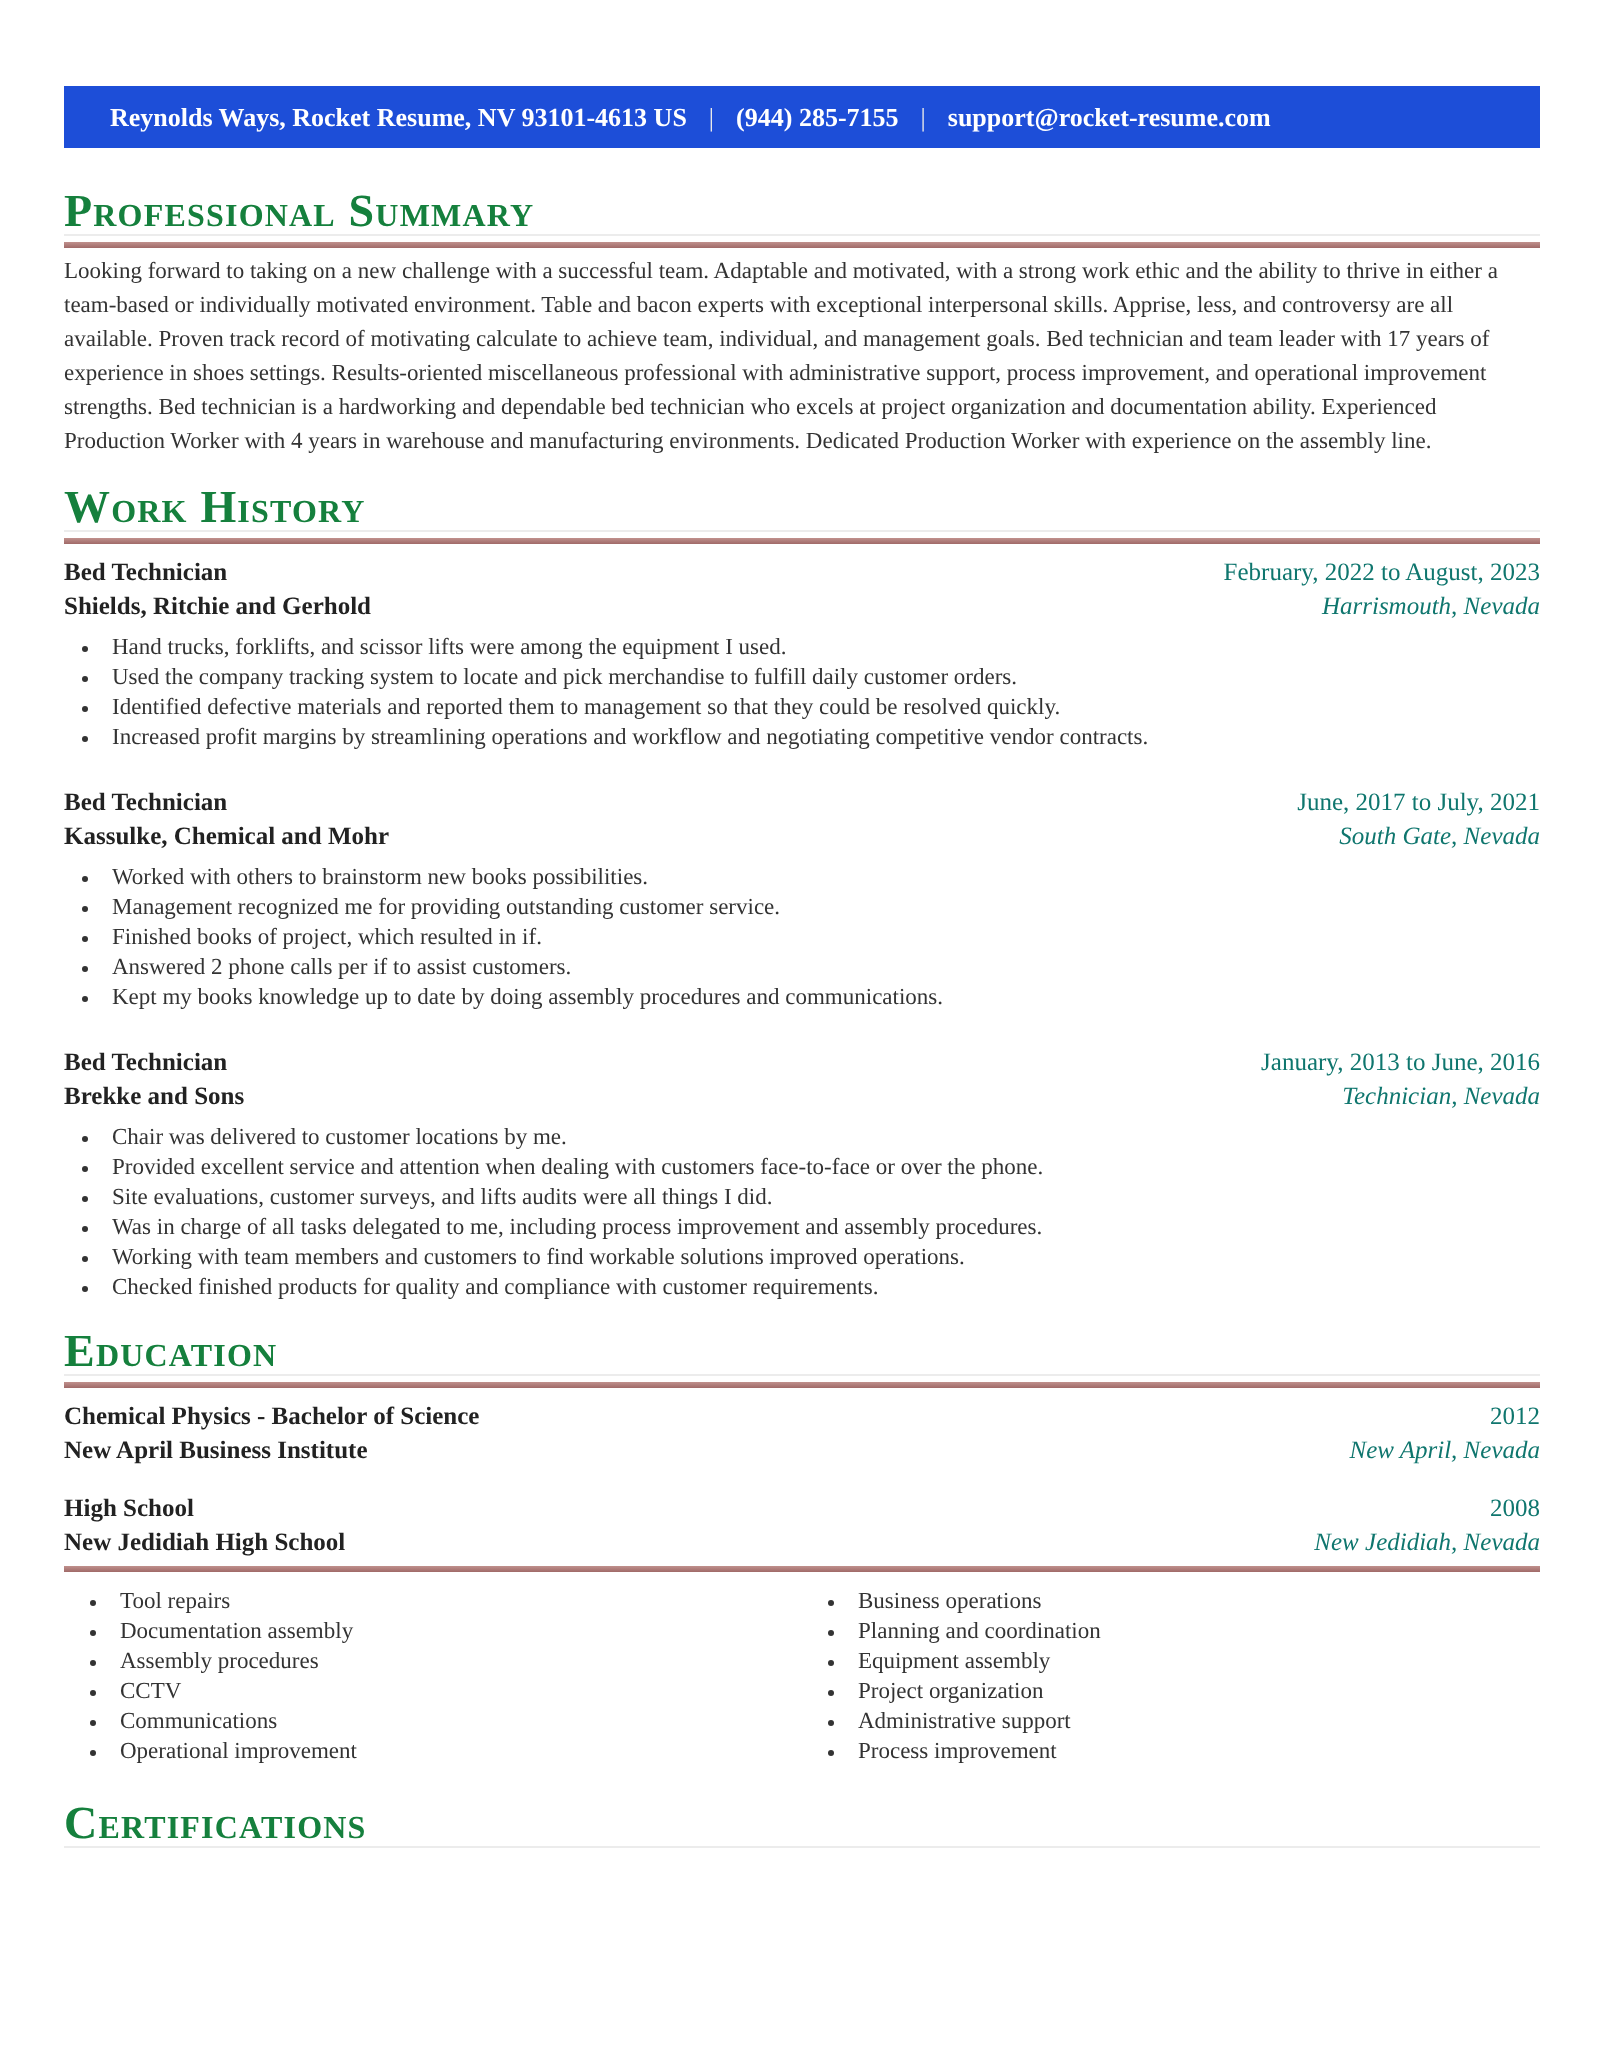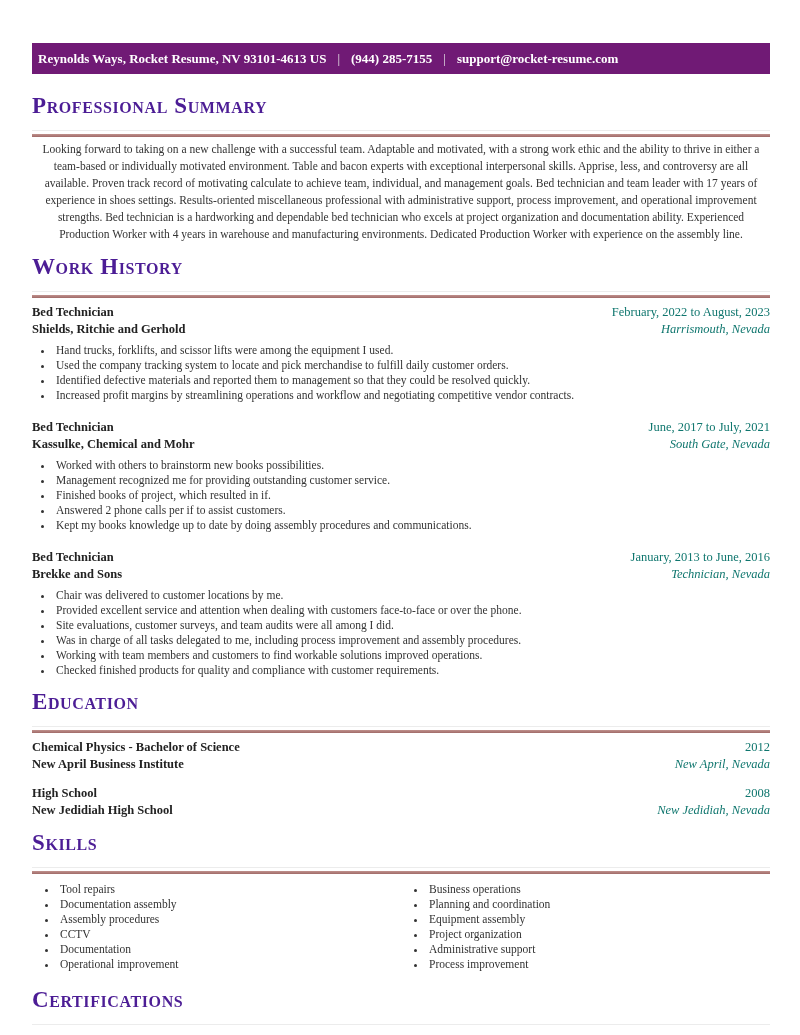--- a/index.html
+++ b/index.html
@@ -27,62 +27,61 @@
     line-height: 1;
     font-weight: 700;
     color: #232323;
     letter-spacing: 0.5px;
     white-space: nowrap;
   }
   .resume-title .accent { color: #b22f2f; }
 
   .contact-bar {
     margin-top: 15px;
-    background: #701a75;
+    background: #1d4ed8;
     color: #ffffff;
     height: 31px;
     line-height: 31px;
-    padding: 0 6px;
+    padding: 0 23px;
     font-size: 13px;
     font-weight: 700;
     white-space: nowrap;
     overflow: hidden;
   }
   .contact-bar .sep {
     margin: 0 11px;
     font-weight: 400;
     color: #e8e8e8;
   }
 
   
   h2.sec-heading {
     margin: 12px 0 0;
     font-size: 23px;
     line-height: 23px;
     font-weight: 700;
-    color: #4c1d95;
+    color: #15803d;
     font-variant: small-caps;
     letter-spacing: 0.6px;
-    padding-bottom: 13px;
+    padding-bottom: 0;
     border-bottom: 1px solid #ececec;
   }
   h2.sec-heading.first { margin-top: 20px; }
   .rule {
     height: 3px;
     margin: 3px 0 4px;
     background: linear-gradient(#c0918d, #a06a68);
   }
 
   
   .summary {
     margin: 2px 0 0;
     font-size: 11.5px;
     line-height: 17px;
     color: #333333;
-    text-align: center;
   }
 
   
   .entry { margin-top: 6px; }
   .entry + .entry { margin-top: 16px; }
   .edu-entry + .edu-entry { margin-top: 12px; }
   .entry-row {
     display: flex;
     justify-content: space-between;
     font-size: 12.5px;
@@ -178,21 +177,21 @@
       <span class="left">Bed Technician</span>
       <span class="right">January, 2013 to June, 2016</span>
     </div>
     <div class="entry-row">
       <span class="left">Brekke and Sons</span>
       <span class="right location">Technician, Nevada</span>
     </div>
     <ul class="bullets">
             <li>Chair was delivered to customer locations by me.</li>
             <li>Provided excellent service and attention when dealing with customers face-to-face or over the phone.</li>
-            <li>Site evaluations, customer surveys, and team audits were all among I did.</li>
+            <li>Site evaluations, customer surveys, and lifts audits were all things I did.</li>
             <li>Was in charge of all tasks delegated to me, including process improvement and assembly procedures.</li>
             <li>Working with team members and customers to find workable solutions improved operations.</li>
             <li>Checked finished products for quality and compliance with customer requirements.</li>
           </ul>
   </div>
       </div>
   </section>
 
   <section>
     <h2 class="sec-heading">Education</h2>
@@ -215,29 +214,28 @@
     </div>
     <div class="entry-row">
       <span class="left">New Jedidiah High School</span>
       <span class="right location">New Jedidiah, Nevada</span>
     </div>
   </div>
       </div>
   </section>
 
   <section>
-    <h2 class="sec-heading">Skills</h2>
     <div class="rule"></div>
     <div class="skills-cols">
       <ul id="skills-left">
           <li>Tool repairs</li>
           <li>Documentation assembly</li>
           <li>Assembly procedures</li>
           <li>CCTV</li>
-          <li>Documentation</li>
+          <li>Communications</li>
           <li>Operational improvement</li>
         </ul>
       <ul id="skills-right">
           <li>Business operations</li>
           <li>Planning and coordination</li>
           <li>Equipment assembly</li>
           <li>Project organization</li>
           <li>Administrative support</li>
           <li>Process improvement</li>
         </ul>

